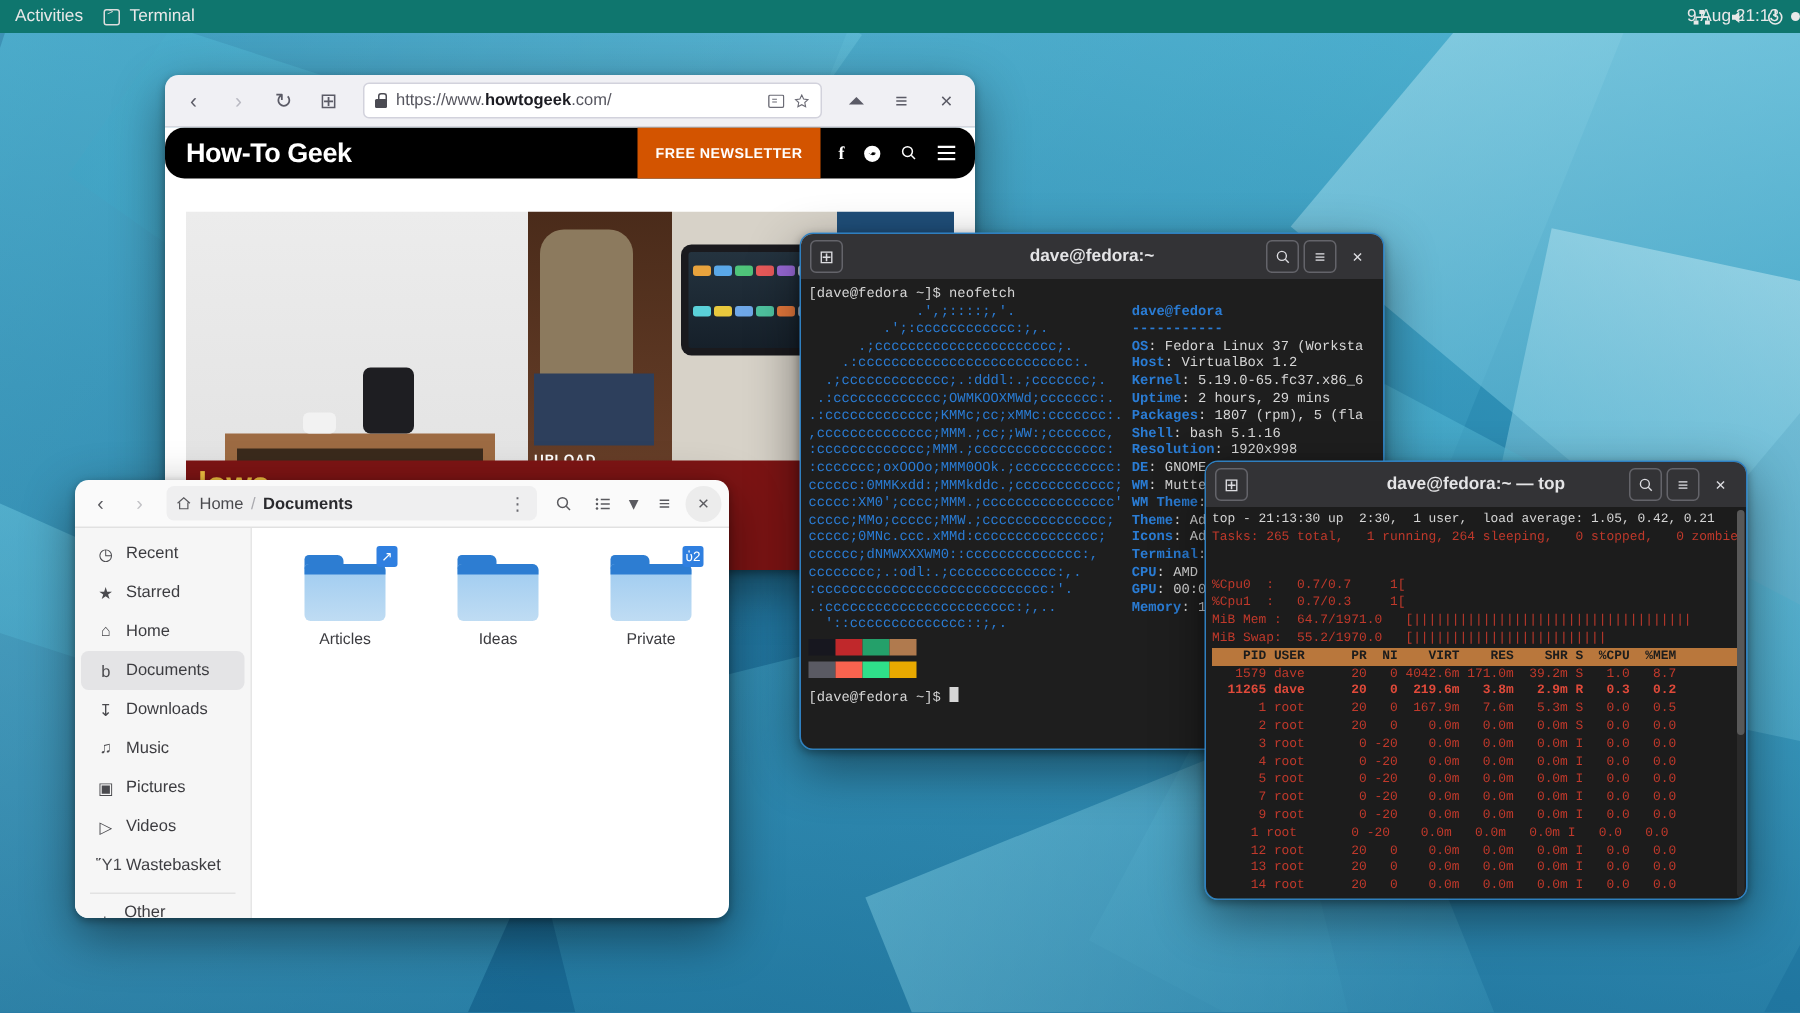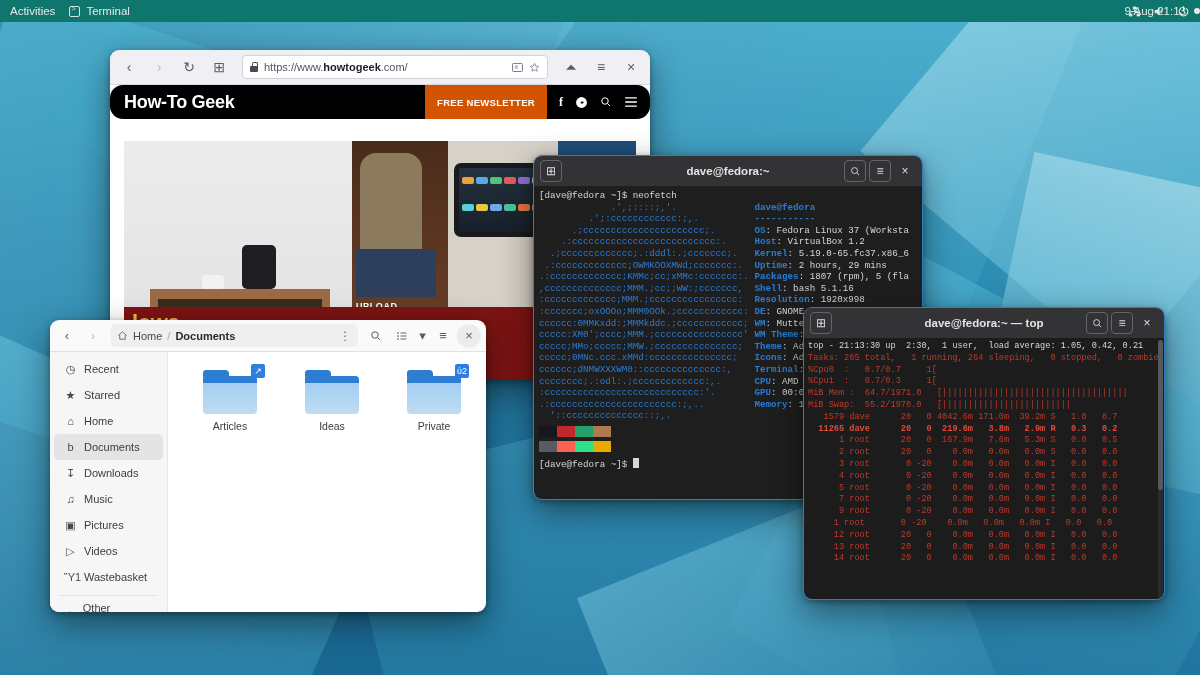--- a/index.html
+++ b/index.html
@@ -361,25 +361,26 @@
           </svg>
       </div>
       <div class="gt-btn box">≡</div>
       <div class="gt-btn">×</div>
     </div>
   </div>
   <div class="top-body">
     <div id="top-summary">
         <span class="tl" style="display: block;">top - 21:13:30 up  2:30,  1 user,  load average: 1.05, 0.42, 0.21</span>
         <span class="tl r" style="display: block;">Tasks: 265 total,   1 running, 264 sleeping,   0 stopped,   0 zombie</span>
-        <span class="tl r" style="display: block;">%Cpu0  :   0.7/0.7     1[</span>
+        <span class="tl r" style="display: block; margin-top: 20px;">%Cpu0  :   0.7/0.7     1[</span>
         <span class="tl r" style="display: block;">%Cpu1  :   0.7/0.3     1[</span>
         <span class="tl r" style="display: block;">MiB Mem :  64.7/1971.0   [||||||||||||||||||||||||||||||||||||</span>
         <span class="tl r" style="display: block;">MiB Swap:  55.2/1970.0   [|||||||||||||||||||||||||</span>
       </div>
+    <span class="tl-head">    PID USER      PR  NI    VIRT    RES    SHR S  %CPU  %MEM</span>
     <div id="top-rows">
         <span class="tl r" style="display: block;">   1579 dave      20   0 4042.6m 171.0m  39.2m S   1.0   8.7</span>
         <span class="tl rb" style="display: block;">  11265 dave      20   0  219.6m   3.8m   2.9m R   0.3   0.2</span>
         <span class="tl r" style="display: block;">      1 root      20   0  167.9m   7.6m   5.3m S   0.0   0.5</span>
         <span class="tl r" style="display: block;">      2 root      20   0    0.0m   0.0m   0.0m S   0.0   0.0</span>
         <span class="tl r" style="display: block;">      3 root       0 -20    0.0m   0.0m   0.0m I   0.0   0.0</span>
         <span class="tl r" style="display: block;">      4 root       0 -20    0.0m   0.0m   0.0m I   0.0   0.0</span>
         <span class="tl r" style="display: block;">      5 root       0 -20    0.0m   0.0m   0.0m I   0.0   0.0</span>
         <span class="tl r" style="display: block;">      7 root       0 -20    0.0m   0.0m   0.0m I   0.0   0.0</span>
         <span class="tl r" style="display: block;">      9 root       0 -20    0.0m   0.0m   0.0m I   0.0   0.0</span>

